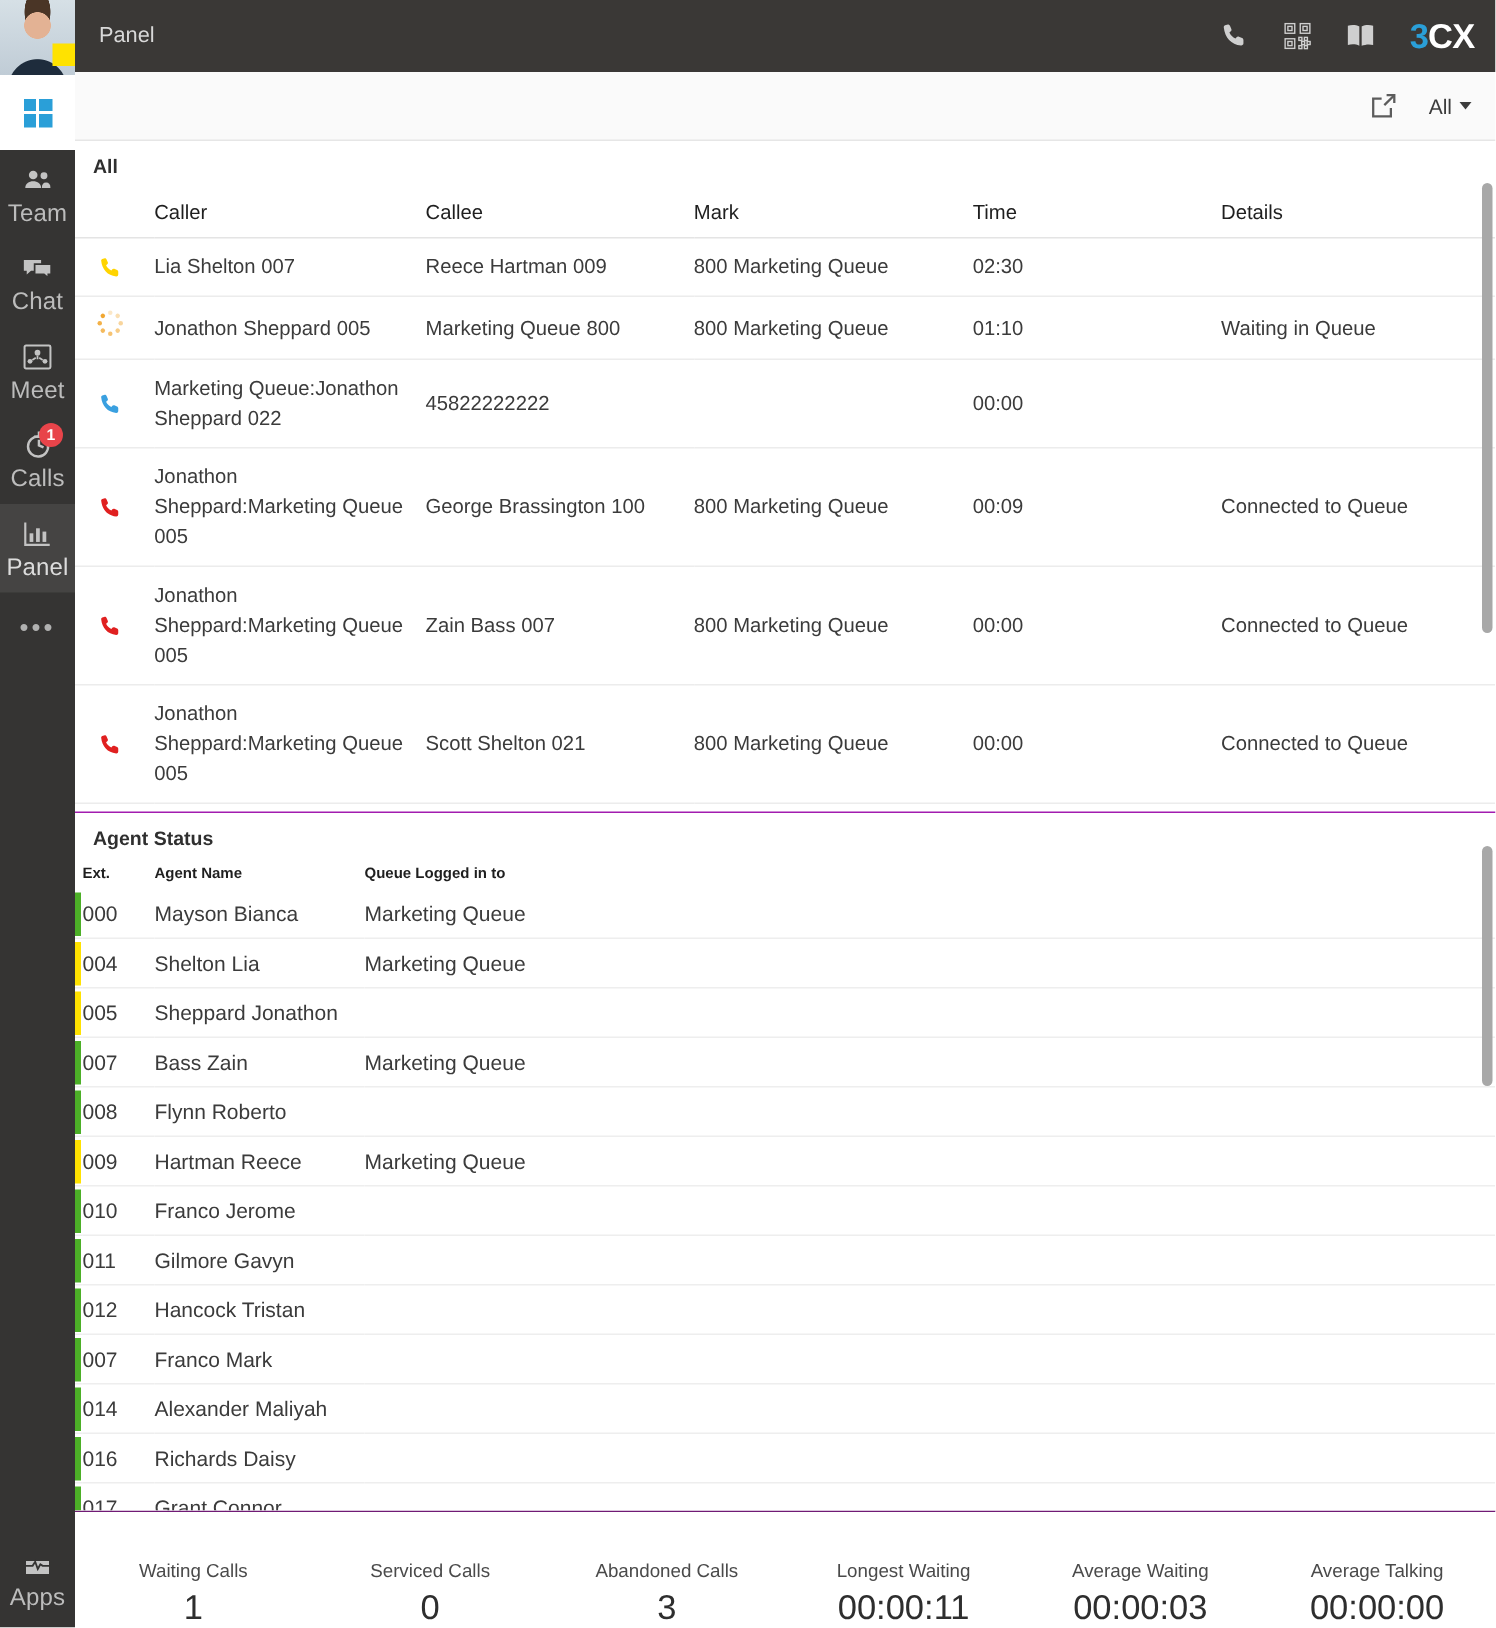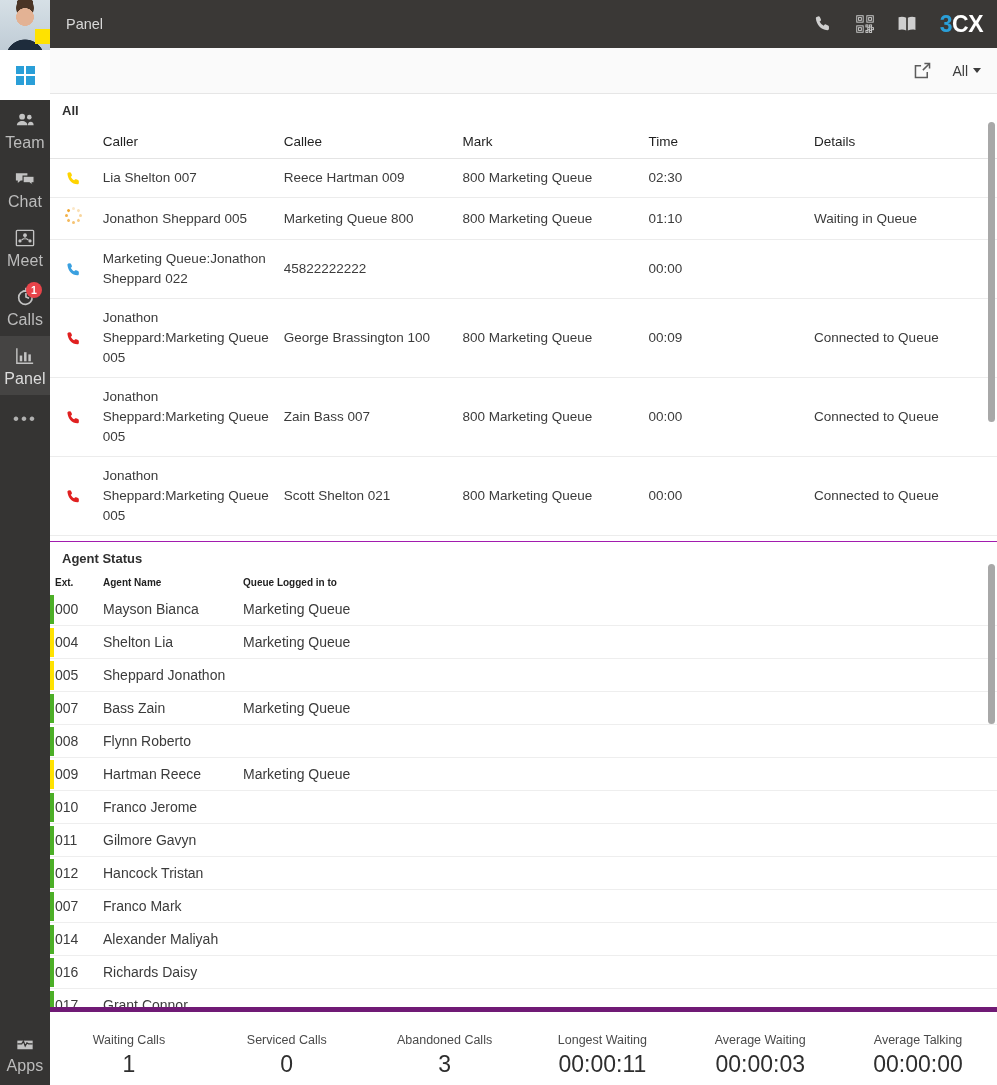--- a/index.html
+++ b/index.html
@@ -137,22 +137,22 @@
   table.agrid td { font-size: 14px; color: #3b3b3b; padding: 8px 6px 8px 0;
     border-bottom: 1px solid #eeeeee; }
   .a-bar  { width: 5px; padding: 0 !important; }
   .a-bar span { display: block; width: 4px; height: 29px; }
   .a-ext  { width: 48px; color: #4a4a4a; }
   .a-name { width: 140px; }
   .a-queue{ }
 
   
   .stats {
-    flex: 0 0 78px; border-top: 5px solid #701a75; background: #fff;
-    display: flex; align-items: center; padding-top: 13px;
+    flex: 0 0 78px; border-top: 1px solid #701a75; background: #fff;
+    display: flex; align-items: flex-end; padding-top: 13px;
   }
   .stat { flex: 1 1 0; text-align: center; }
   .stat-label { font-size: 12.5px; color: #4a4a4a; }
   .stat-value { font-size: 23px; color: #2e2e2e; margin-top: 4px; font-weight: normal; }
 
   
   .vscroll { position: absolute; right: 2px; width: 7px; border-radius: 4px;
     background: #a8a8a8; cursor: pointer; }
   .scroll-track { position: absolute; right: 0; top: 0; bottom: 0; width: 11px; }
 </style>

